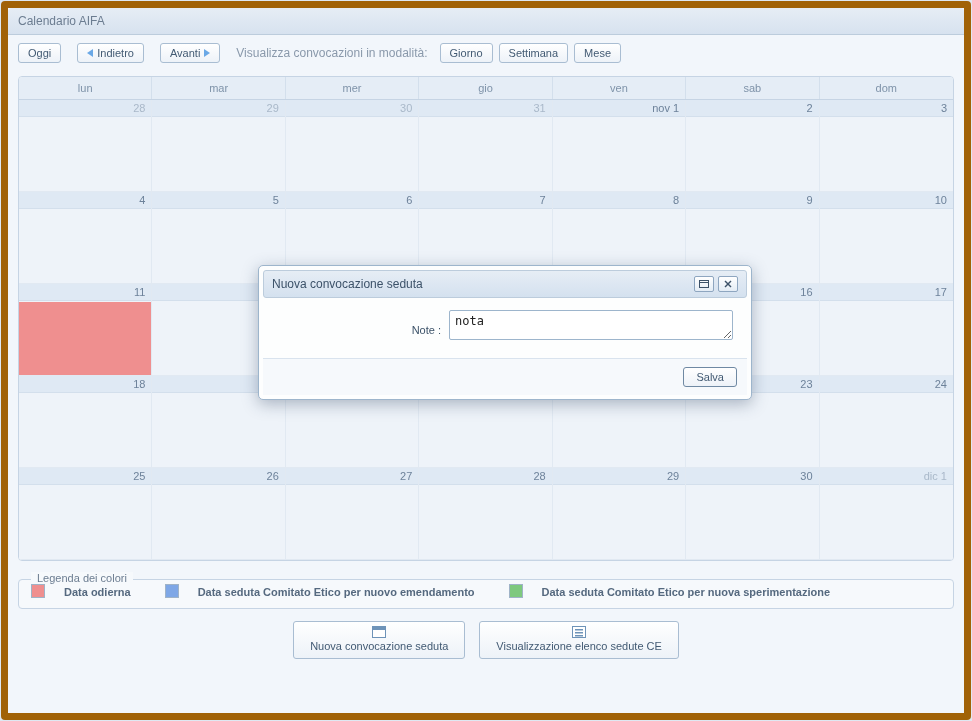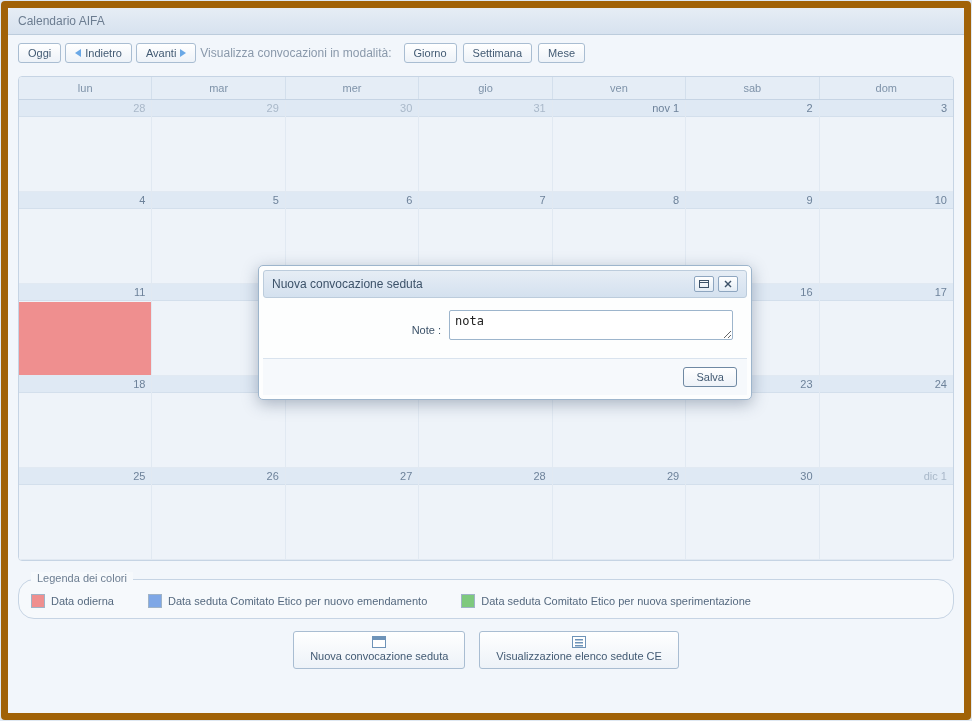--- a/index.html
+++ b/index.html
@@ -28,21 +28,21 @@
     top: 1px; left: 1px; right: 1px; bottom: 1px;
     border: 7px solid #a16207;
     border-radius: 4px;
     background: #f2f6fb;
   }
 
   .toolbar {
     display: flex;
     align-items: center;
     padding: 8px 10px;
-    gap: 4px;
+    gap: 16px;
   }
   .toolbar .label-mode { color: #8a99ab; font-size: 12px; margin-left: auto; margin-right: 6px; }
   .toolbar .center-group { display:flex; align-items:center; gap:6px; margin:0 auto; }
 
   .btn {
     background: linear-gradient(#ffffff,#edf2f8);
     border: 1px solid #a9bdd2;
     border-radius: 3px;
     padding: 3px 9px;
     color: #425a73;
@@ -103,35 +103,35 @@
   .cal-cell.outmonth .datebar { color:#a9b8c9; }
   .cal-cell .highlight {
     position:absolute;
     top:18px; left:0; right:0; bottom:0;
     background:#ef8f8f;
   }
 
   .legend-panel {
     margin: 18px 10px 0 10px;
     border:1px solid #c6d4e4;
-    border-radius:16px;
+    border-radius:4px;
     background:#f6f9fc;
-    padding: 14px 12px 10px 12px;
+    padding: 4px 12px 10px 12px;
     position:relative;
   }
   .legend-title {
     position:absolute;
     top:-8px; left:12px;
     background:#f6f9fc;
     padding:0 6px;
     color:#6c7d91;
     font-size:11px;
   }
   .legend-row { display:flex; gap:34px; align-items:center; flex-wrap:wrap;}
-  .legend-item { display:flex; align-items:center; gap:6px; color:#55697f;}
+  .legend-item { display:flex; align-items:flex-end; gap:19px; color:#55697f;font-weight:bold;}
   .swatch { width:14px;height:14px;border:1px solid #9fb3c7; }
 
   .bottom-buttons {
     display:flex;
     justify-content:center;
     gap:14px;
     padding:12px 0 6px 0;
   }
   .bigbtn {
     background:linear-gradient(#ffffff,#edf2f8);

